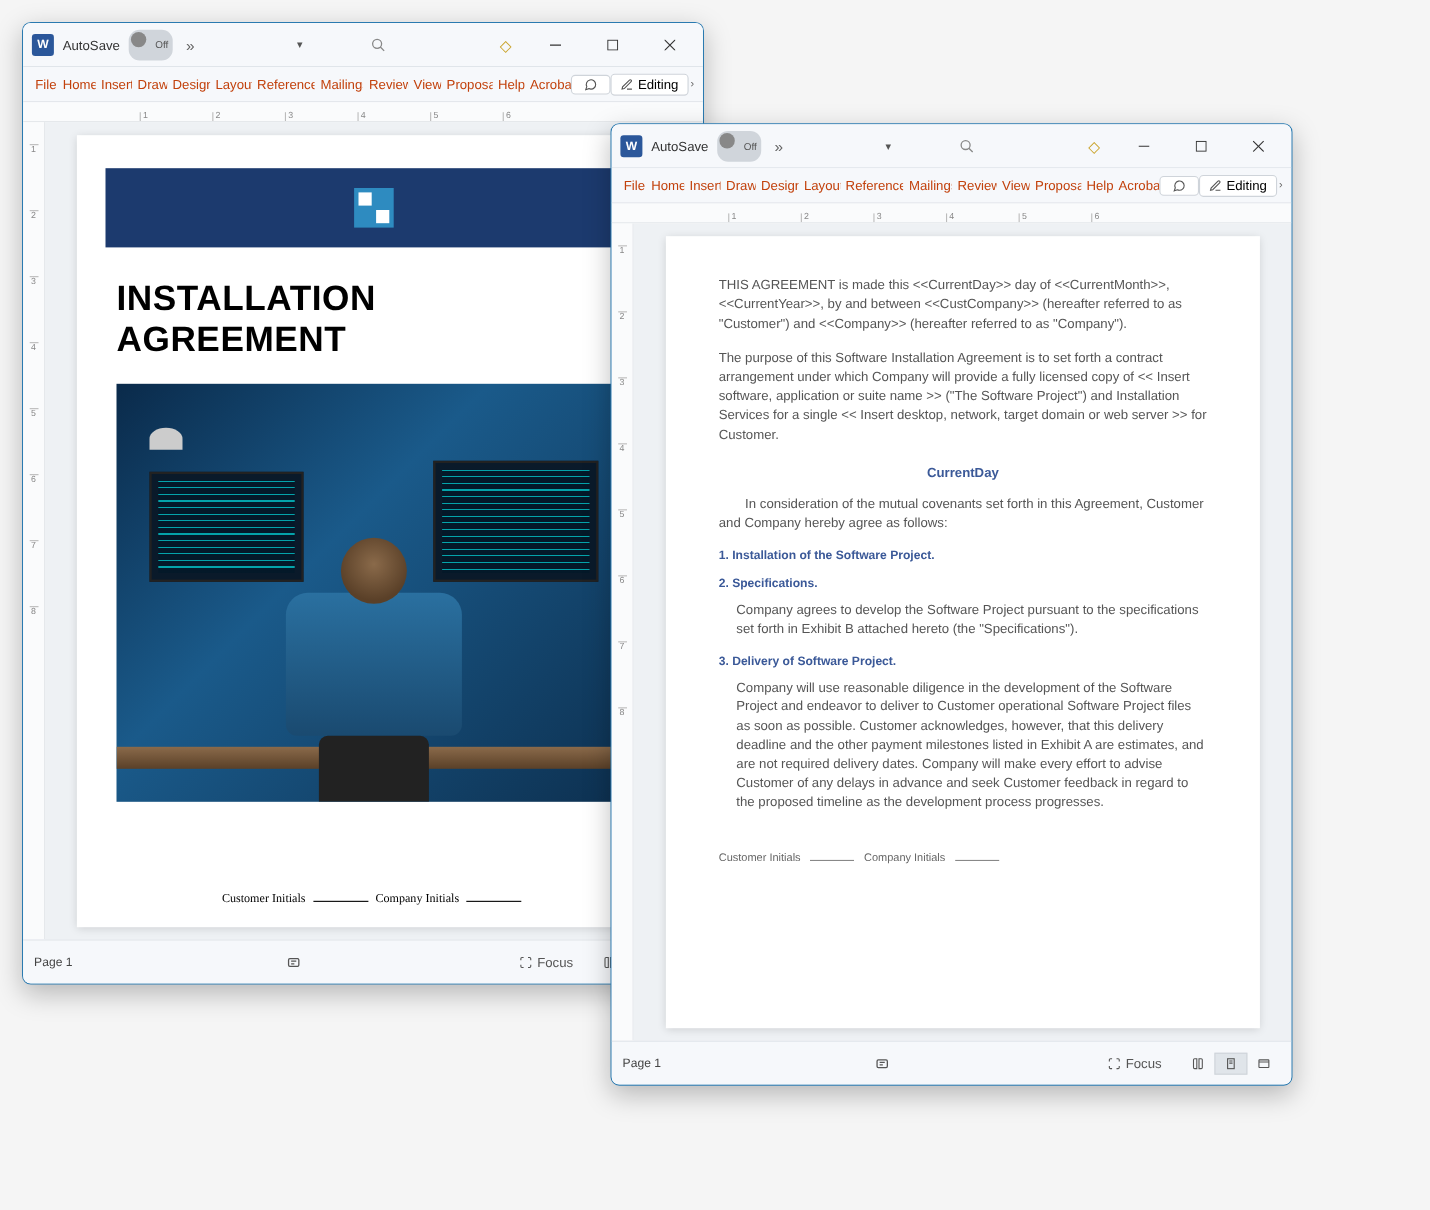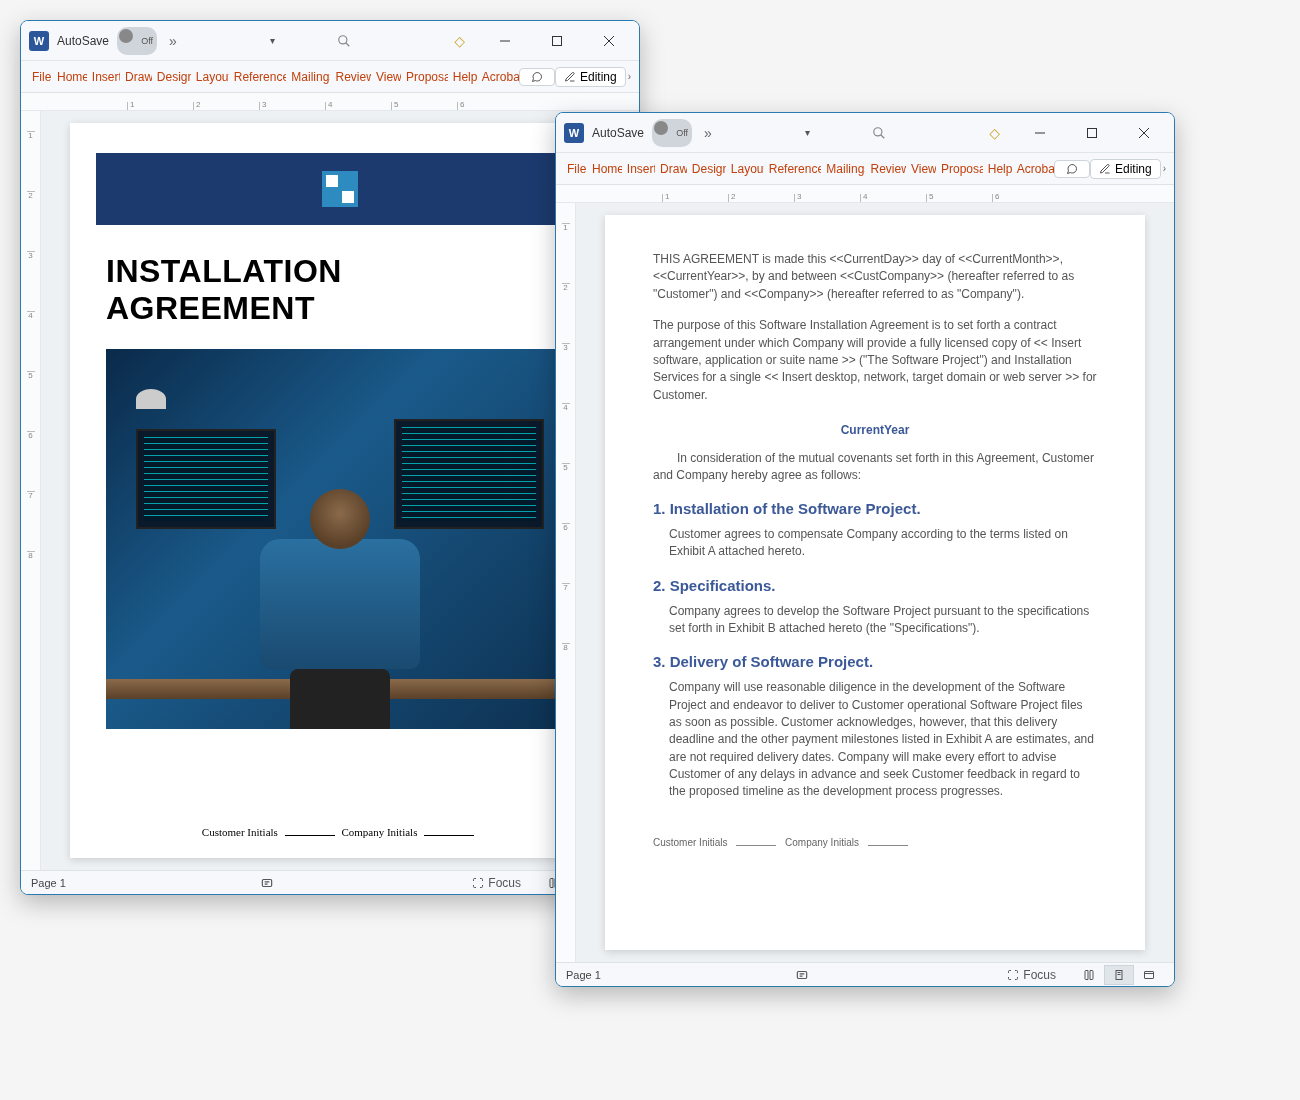--- a/index.html
+++ b/index.html
@@ -285,36 +285,36 @@
 }
 .doc2-body { font-size: 12px; color: #555; line-height: 1.45; }
 .doc2-body p { margin-bottom: 14px; }
 .doc2-subhead {
   text-align: center;
   color: #3b5998;
   font-weight: 600;
   font-size: 12px;
   margin: 18px 0 10px 0;
 }
-.doc2-num { font-weight: 600; color: #3b5998; font-size: 15px; margin: 10px 0 6px 0;}
+.doc2-num { font-weight: 600; color: #3b5998; font-size: 11px; margin: 10px 0 6px 0;}
 .doc2-indent { padding-left: 16px; }
 .initials2 {
   font-size: 10px;
   color: #666;
   margin-top: 22px;
 }
 .initials2 .blank {
   display:inline-block;
   border-bottom: 1px solid #888;
   width: 40px;
   margin: 0 6px;
 }
 
 .statusbar {
-  height: 24px;
+  height: 40px;
   background: #f6f8fb;
   border-top: 1px solid #dfe3e8;
   display: flex;
   align-items: center;
   font-size: 11px;
   color: #444;
   padding: 0 10px;
   gap: 14px;
 }
 .statusbar .spacer { flex: 1; }
@@ -582,24 +582,23 @@
       <span class="ruler-seg-v">5</span>
       <span class="ruler-seg-v">6</span>
       <span class="ruler-seg-v">7</span>
       <span class="ruler-seg-v">8</span>
     </div>
     <div class="page-canvas">
       <div class="page" style="padding:36px 48px 24px 48px;">
         <div class="doc2-body">
           <p>THIS AGREEMENT is made this &lt;&lt;CurrentDay&gt;&gt; day of &lt;&lt;CurrentMonth&gt;&gt;, &lt;&lt;CurrentYear&gt;&gt;, by and between &lt;&lt;CustCompany&gt;&gt; (hereafter referred to as "Customer") and &lt;&lt;Company&gt;&gt; (hereafter referred to as "Company").</p>
           <p>The purpose of this Software Installation Agreement is to set forth a contract arrangement under which Company will provide a fully licensed copy of &lt;&lt; Insert software, application or suite name &gt;&gt; ("The Software Project") and Installation Services for a single &lt;&lt; Insert desktop, network, target domain or web server &gt;&gt; for Customer.</p>
-          <div class="doc2-subhead">CurrentYear</div>
+          <div class="doc2-subhead">CurrentDay</div>
           <p style="text-indent:24px;">In consideration of the mutual covenants set forth in this Agreement, Customer and Company hereby agree as follows:</p>
           <div class="doc2-num">1. Installation of the Software Project.</div>
-          <p class="doc2-indent">Customer agrees to compensate Company according to the terms listed on Exhibit A attached hereto.</p>
           <div class="doc2-num">2. Specifications.</div>
           <p class="doc2-indent">Company agrees to develop the Software Project pursuant to the specifications set forth in Exhibit B attached hereto (the "Specifications").</p>
           <div class="doc2-num">3. Delivery of Software Project.</div>
           <p class="doc2-indent">Company will use reasonable diligence in the development of the Software Project and endeavor to deliver to Customer operational Software Project files as soon as possible. Customer acknowledges, however, that this delivery deadline and the other payment milestones listed in Exhibit A are estimates, and are not required delivery dates. Company will make every effort to advise Customer of any delays in advance and seek Customer feedback in regard to the proposed timeline as the development process progresses.</p>
         </div>
         <div class="initials2">
           <span>Customer Initials</span>
           <span class="blank"></span>
           <span>Company Initials</span>
           <span class="blank"></span>

